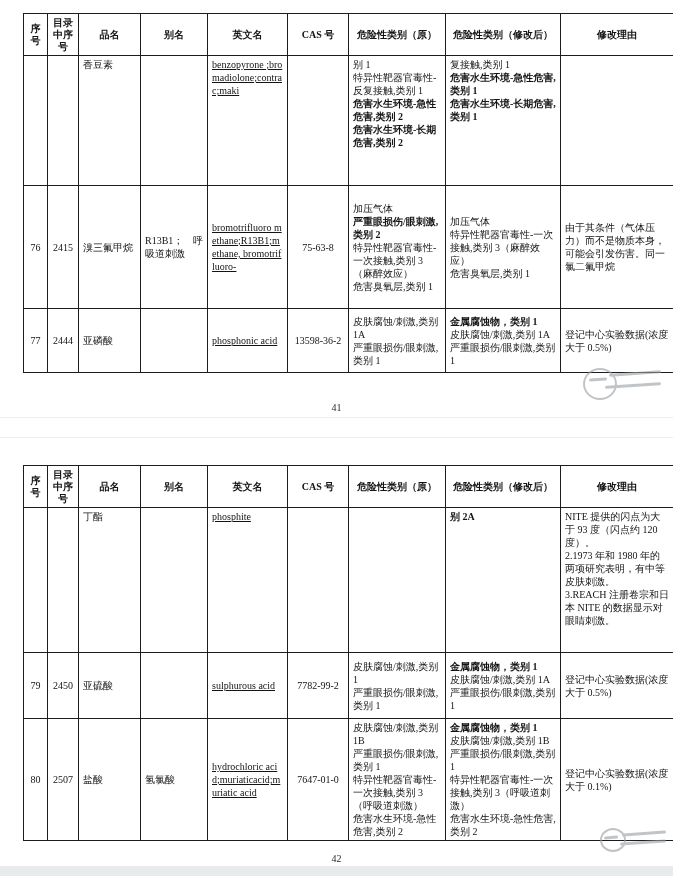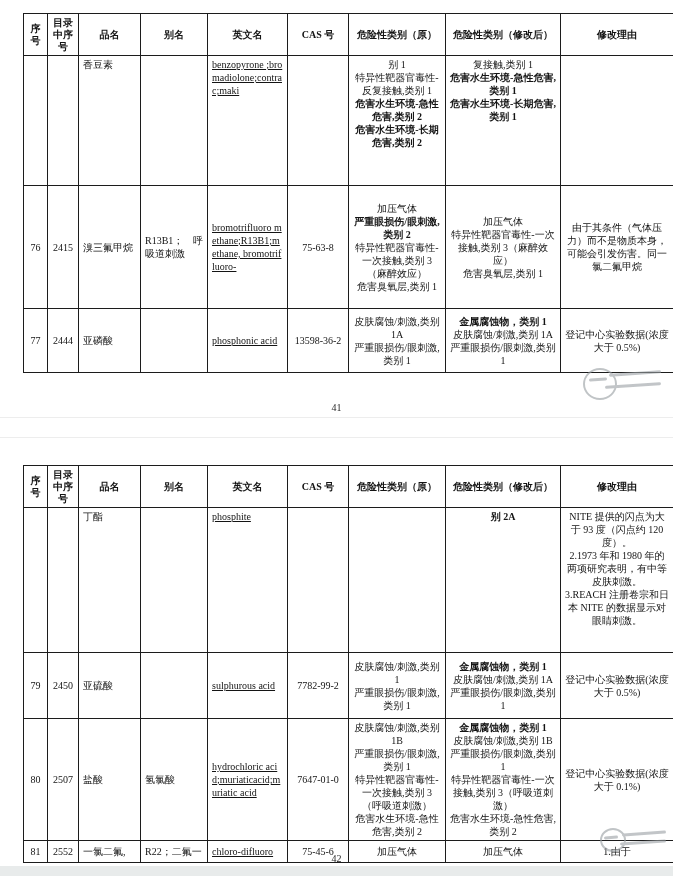--- a/index.html
+++ b/index.html
@@ -15,21 +15,21 @@
   #t2{top:465px;}
   .tbl th,.tbl td{
     border:1px solid #1c1c1c;padding:2px 4px;font-size:10px;line-height:13px;
     vertical-align:middle;overflow:hidden;word-break:break-all;
   }
   .tbl th{font-weight:bold;text-align:center;line-height:12px;padding:1px 2px;}
   .c-seq,.c-cat,.c-cas{text-align:center;}
   .c-name,.c-alias{text-align:justify;}
   .c-eng{text-align:left;text-decoration:underline;}
   .c-haz,.c-reason{text-align:left;}
-  .ln{min-height:13px;text-align:center;}
+  .ln{min-height:13px;}
   .ln.b{font-weight:bold;}
   tr.va-top td{vertical-align:top;}
   .pageno{
     position:absolute;left:0;width:673px;text-align:center;font-size:10px;color:#2a2a2a;
   }
   #pageno1{top:402px;}
   #pageno2{top:853px;}
   .faint-line{position:absolute;left:0;width:673px;height:1px;background:#ededed;}
   #gap-line-1{top:417px;}
   #gap-line-2{top:437px;}
@@ -234,37 +234,20 @@
             <div class="ln b">金属腐蚀物，类别 1</div>
             <div class="ln">皮肤腐蚀/刺激,类别 1B</div>
             <div class="ln">严重眼损伤/眼刺激,类别 1</div>
             <div class="ln">特异性靶器官毒性-一次接触,类别 3（呼吸道刺激）</div>
             <div class="ln">危害水生环境-急性危害,类别 2</div>
           </td>
           <td class="c-reason">
             <div class="ln">登记中心实验数据(浓度大于 0.1%)</div>
           </td>
         </tr>
-        <tr style="height: 22px;">
-          <td class="c-seq">81</td>
-          <td class="c-cat">2552</td>
-          <td class="c-name">一氯二氟,</td>
-          <td class="c-alias">R22；二氟一</td>
-          <td class="c-eng">chloro-difluoro</td>
-          <td class="c-cas">75-45-6</td>
-          <td class="c-haz">
-            <div class="ln">加压气体</div>
-          </td>
-          <td class="c-haz">
-            <div class="ln">加压气体</div>
-          </td>
-          <td class="c-reason">
-            <div class="ln">1.由于</div>
-          </td>
-        </tr>
       </tbody>
     </table>
   <div id="pageno2" class="pageno">42</div>
 </div>
 
 <div id="stamp1" class="stamp">
   <div class="ring"></div>
   <div class="bar b1"></div>
   <div class="bar b2"></div>
   <div class="bar b3"></div>

